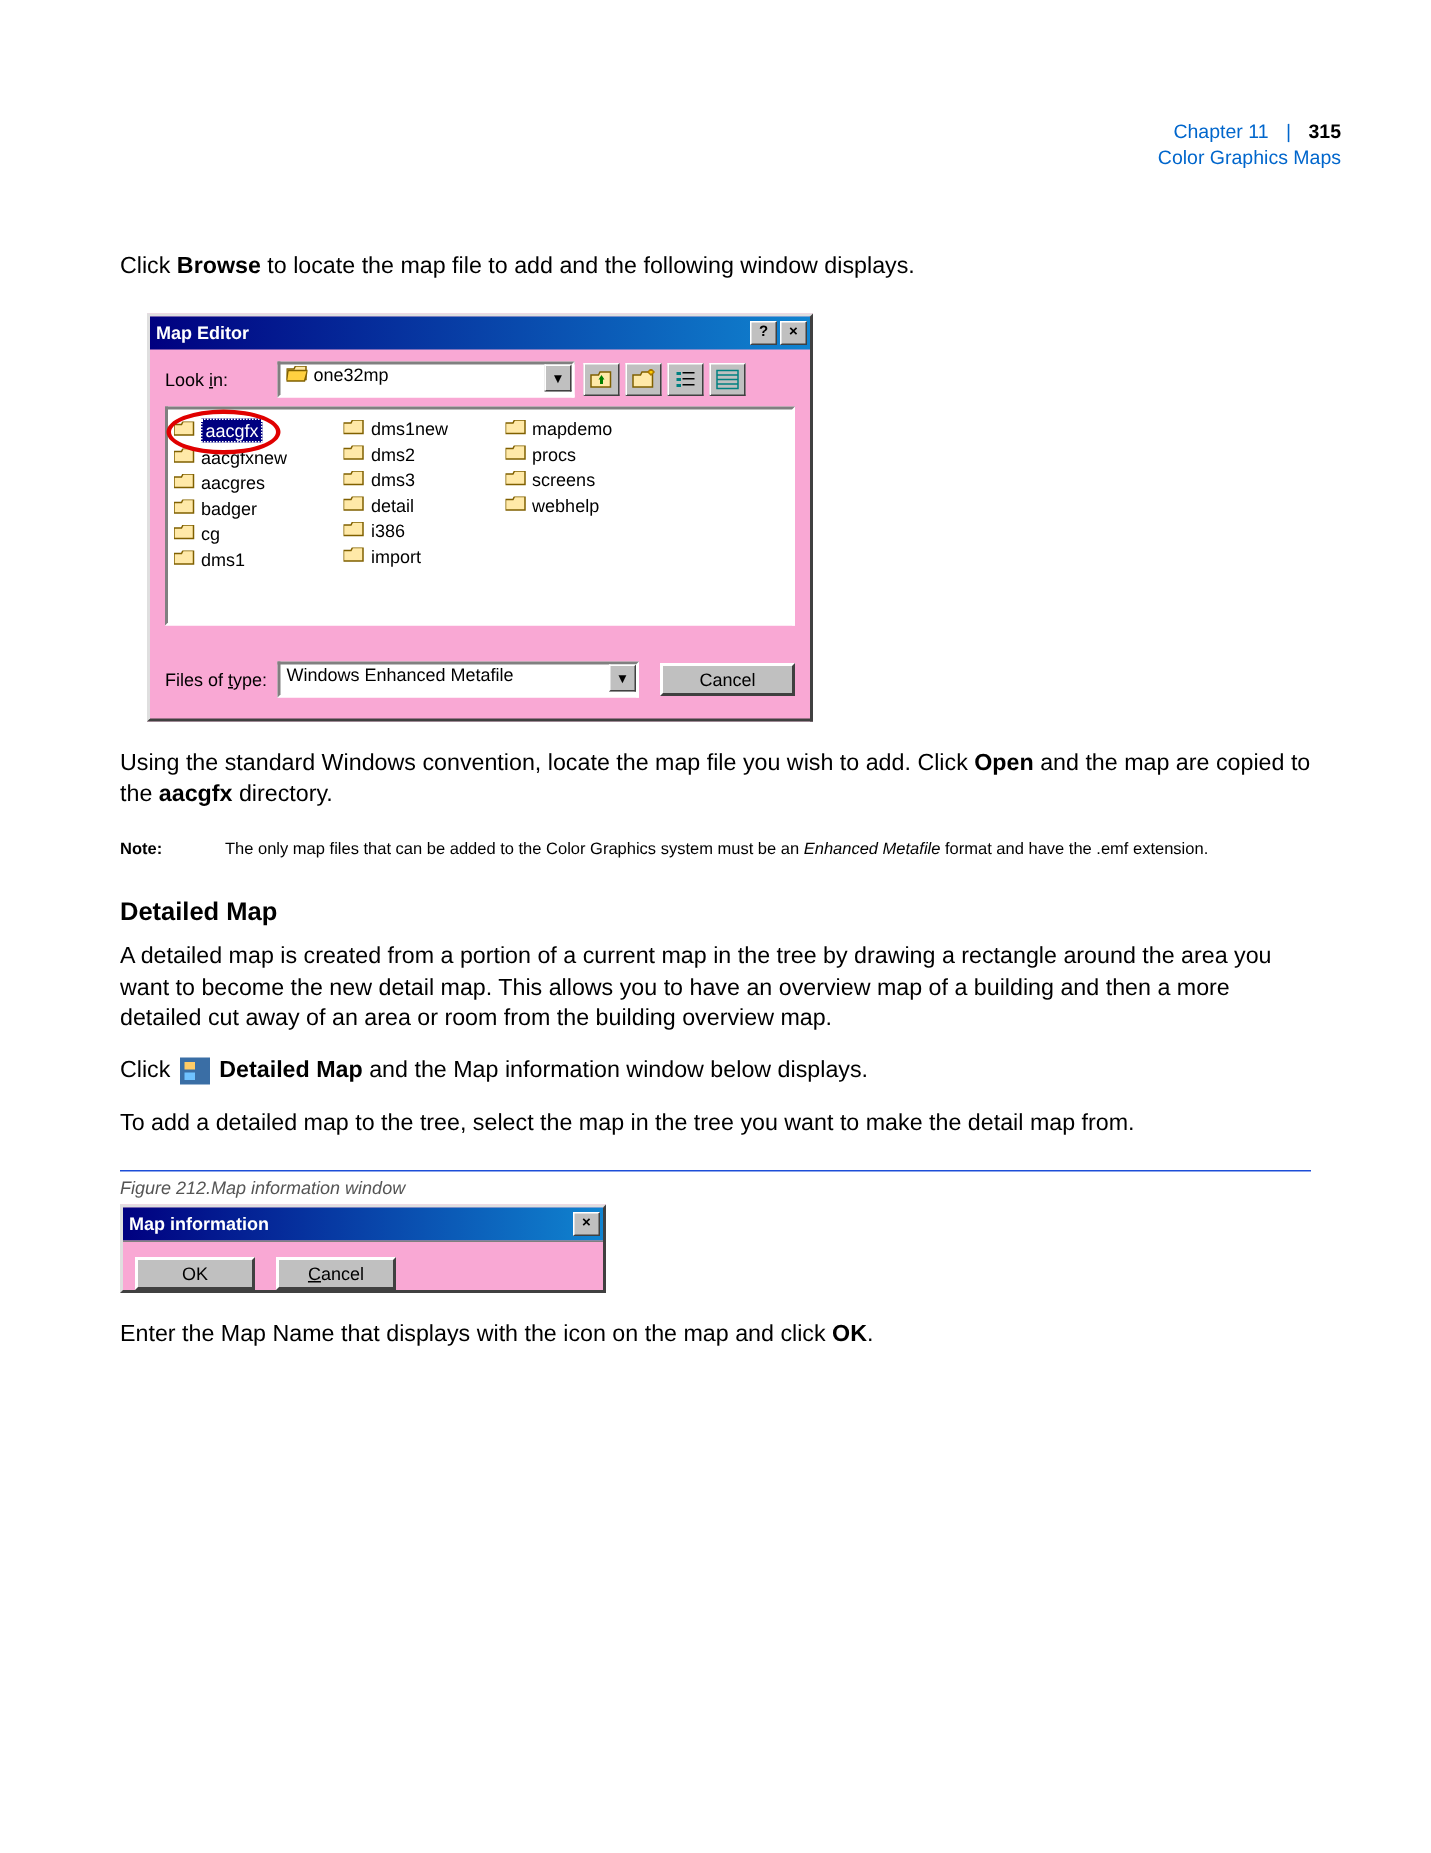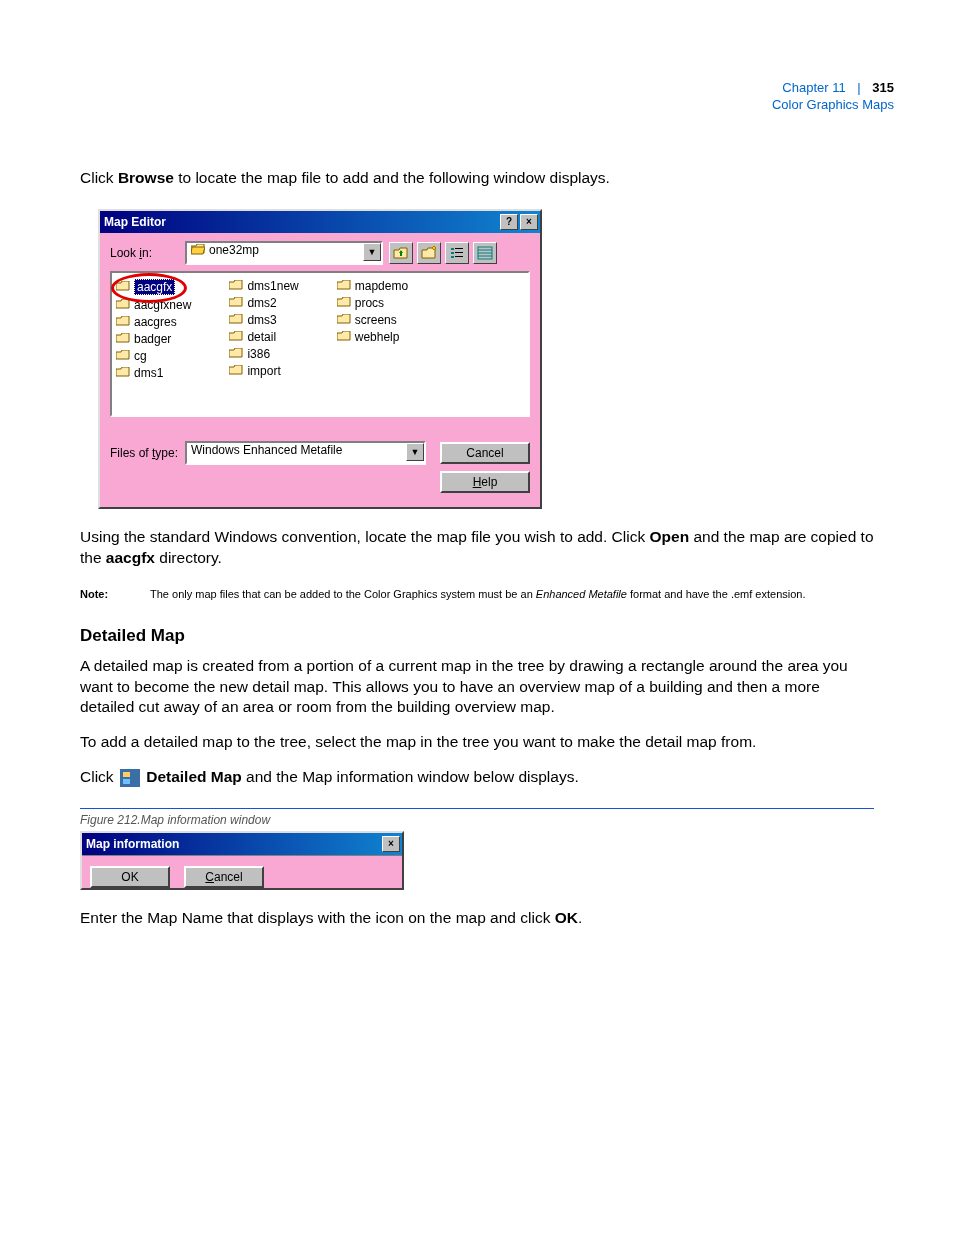--- a/index.html
+++ b/index.html
@@ -369,45 +369,42 @@
         </div>
 
         <div class="row" style="margin-top:24px;">
           <div class="lbl">Files of <u>t</u>ype:</div>
           <div class="wselect" style="margin-right:14px;">
             <span>Windows Enhanced Metafile</span>
             <div class="arrow">▼</div>
           </div>
           <div class="wbtn">Cancel</div>
         </div>
-        <div class="row" style="justify-content:flex-end;margin-top:6px;">
-          <div class="wbtn"><u>H</u>elp</div>
-        </div>
       </div>
     </div>
 
     <p class="body">
       <span>Using the standard Windows convention, locate the map file you wish to add. Click </span><b>Open</b><span> and the map are copied to the </span><b>aacgfx</b><span> directory.</span>
     </p>
 
     <div class="note-block">
       <div class="note-lbl">Note:</div>
       <div class="note-txt">
         <span>The only map files that can be added to the Color Graphics system must be an </span><i>Enhanced Metafile</i><span> format and have the .emf extension.</span>
       </div>
     </div>
 
     <h3 class="section">Detailed Map</h3>
 
     <p class="body">A detailed map is created from a portion of a current map in the tree by drawing a rectangle around the area you want to become the new detail map. This allows you to have an overview map of a building and then a more detailed cut away of an area or room from the building overview map.</p>
-    <p class="body">To add a detailed map to the tree, select the map in the tree you want to make the detail map from.</p>
-
     <p class="body">
       <span>Click </span><span class="inline-ico"></span> <b>Detailed Map</b><span> and the Map information window below displays.</span>
     </p>
+
+    <p class="body">To add a detailed map to the tree, select the map in the tree you want to make the detail map from.</p>
 
     <div class="figcap">Figure 212.Map information window</div>
 
     
     <div class="win-dialog mapinfo">
       <div class="titlebar">
         <span>Map information</span>
         <div class="tbtns">
           <div class="tbtn">×</div>
         </div>

